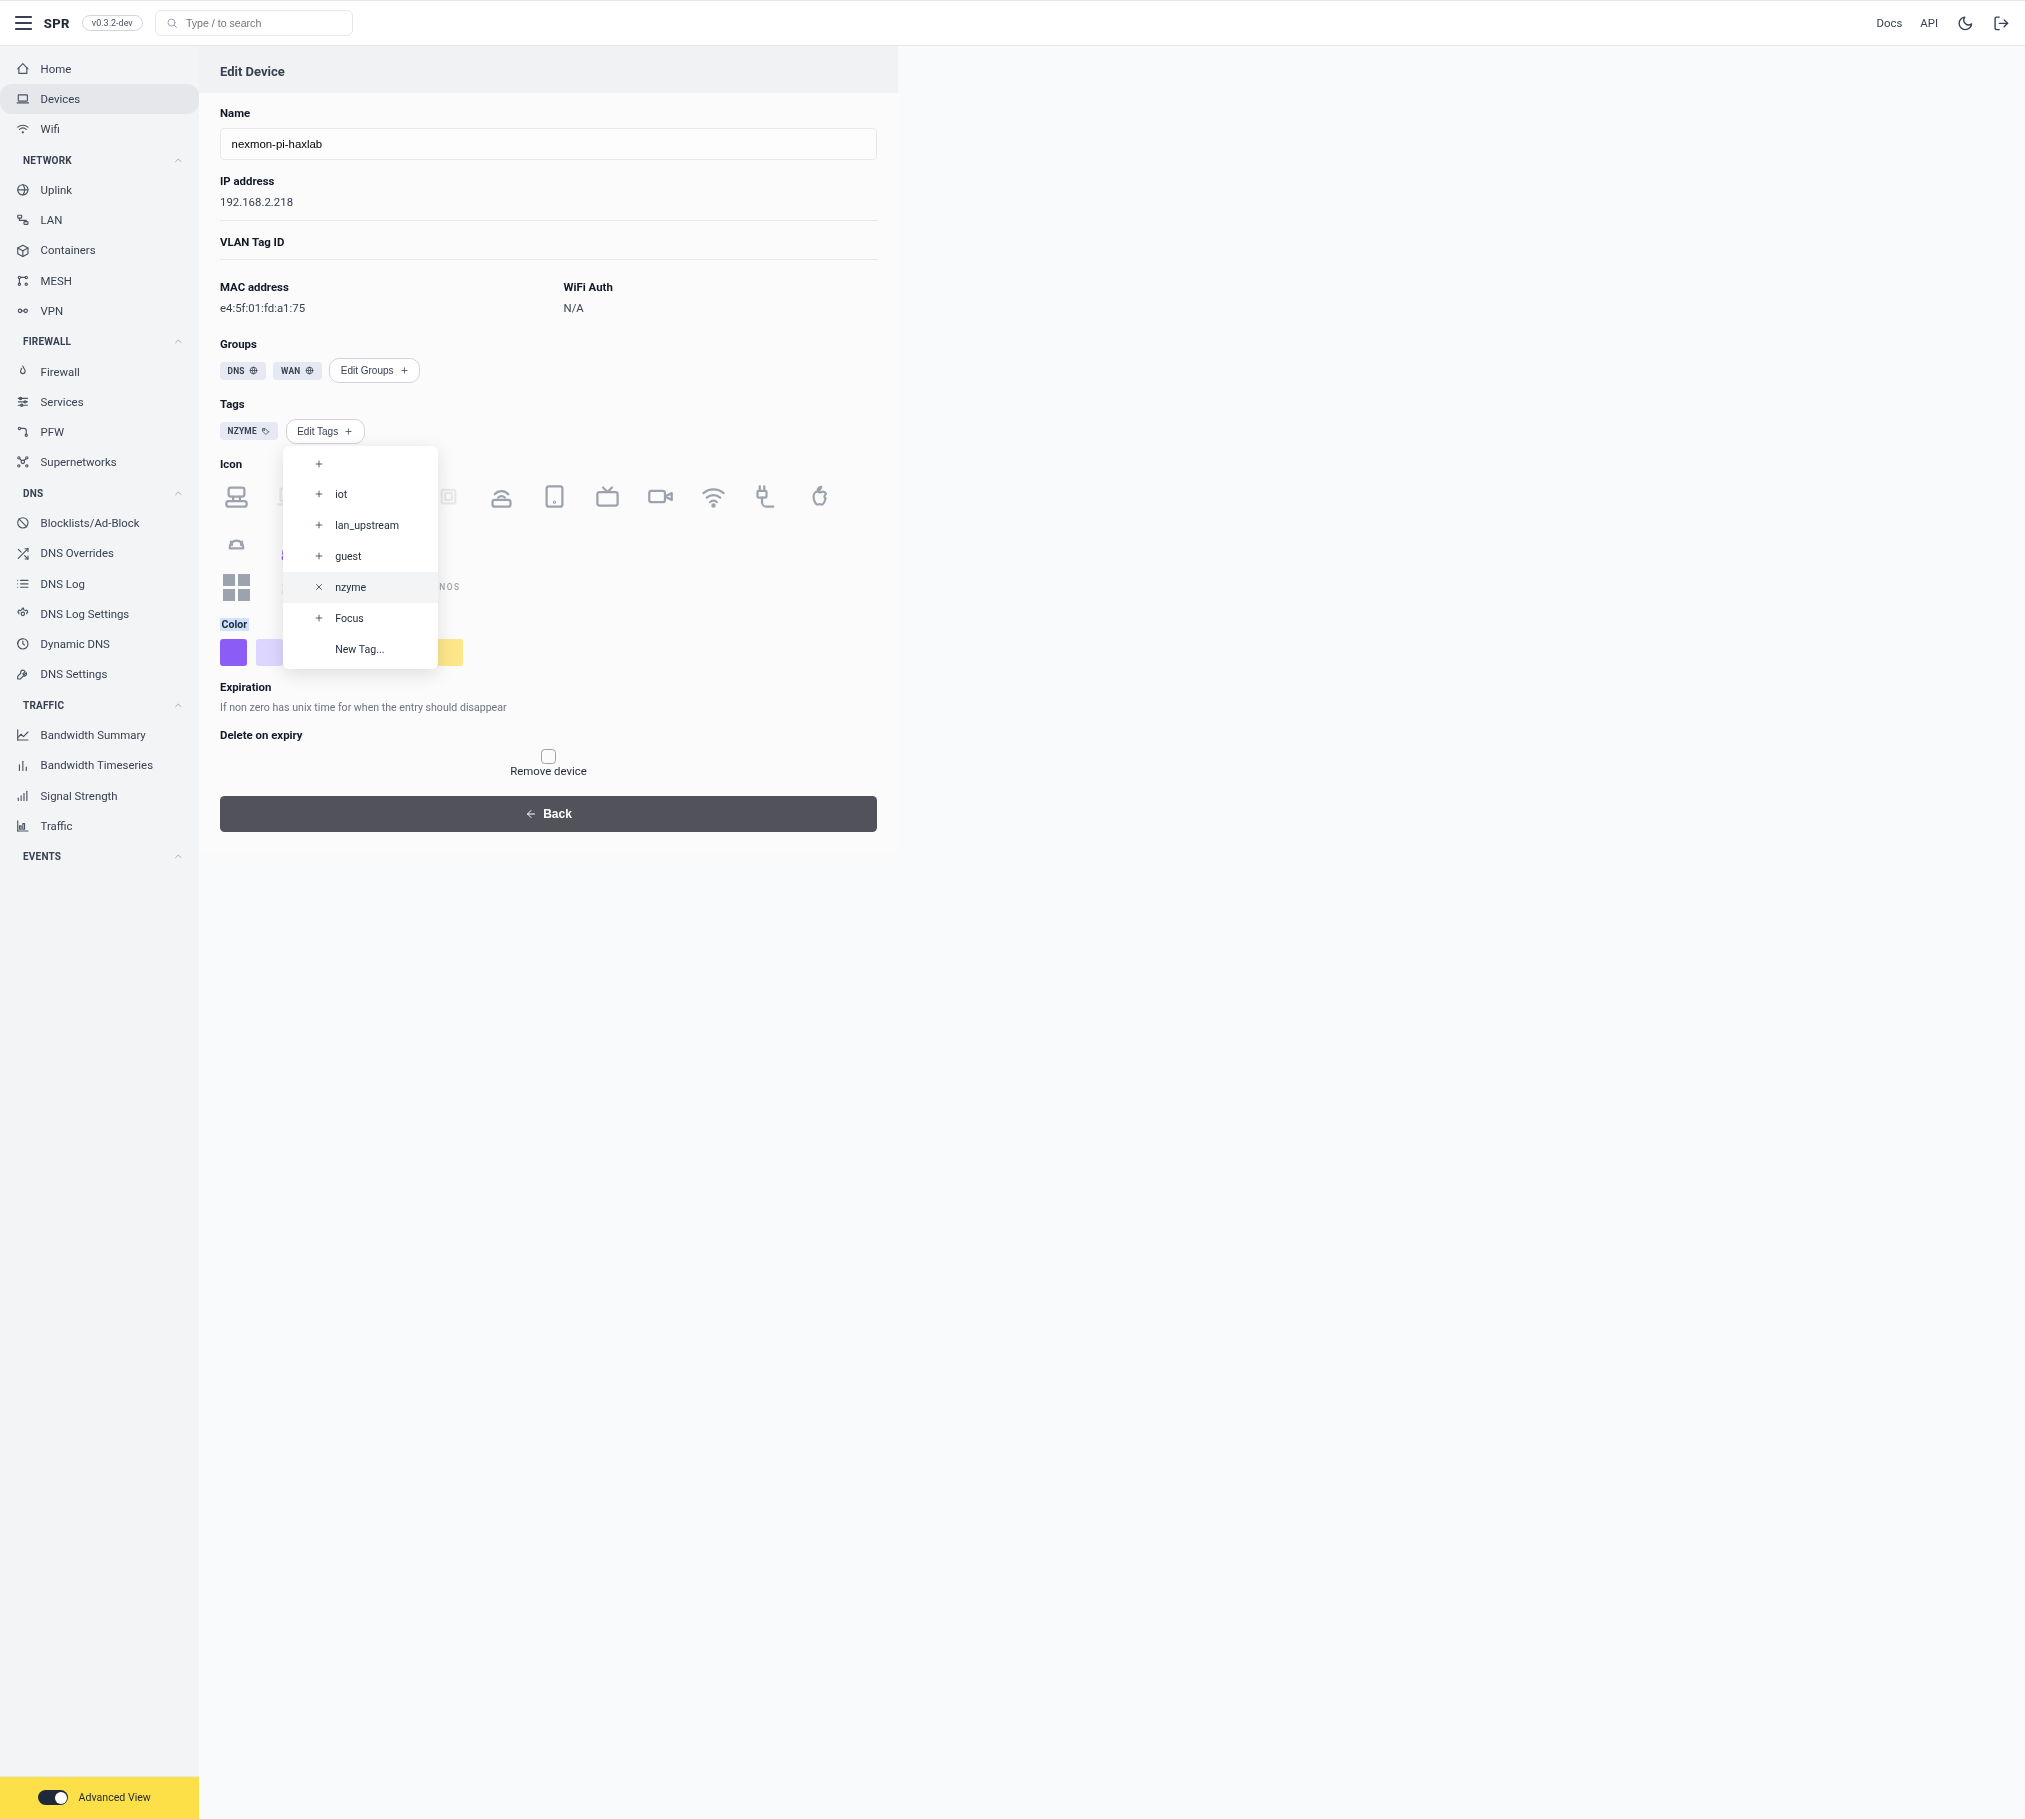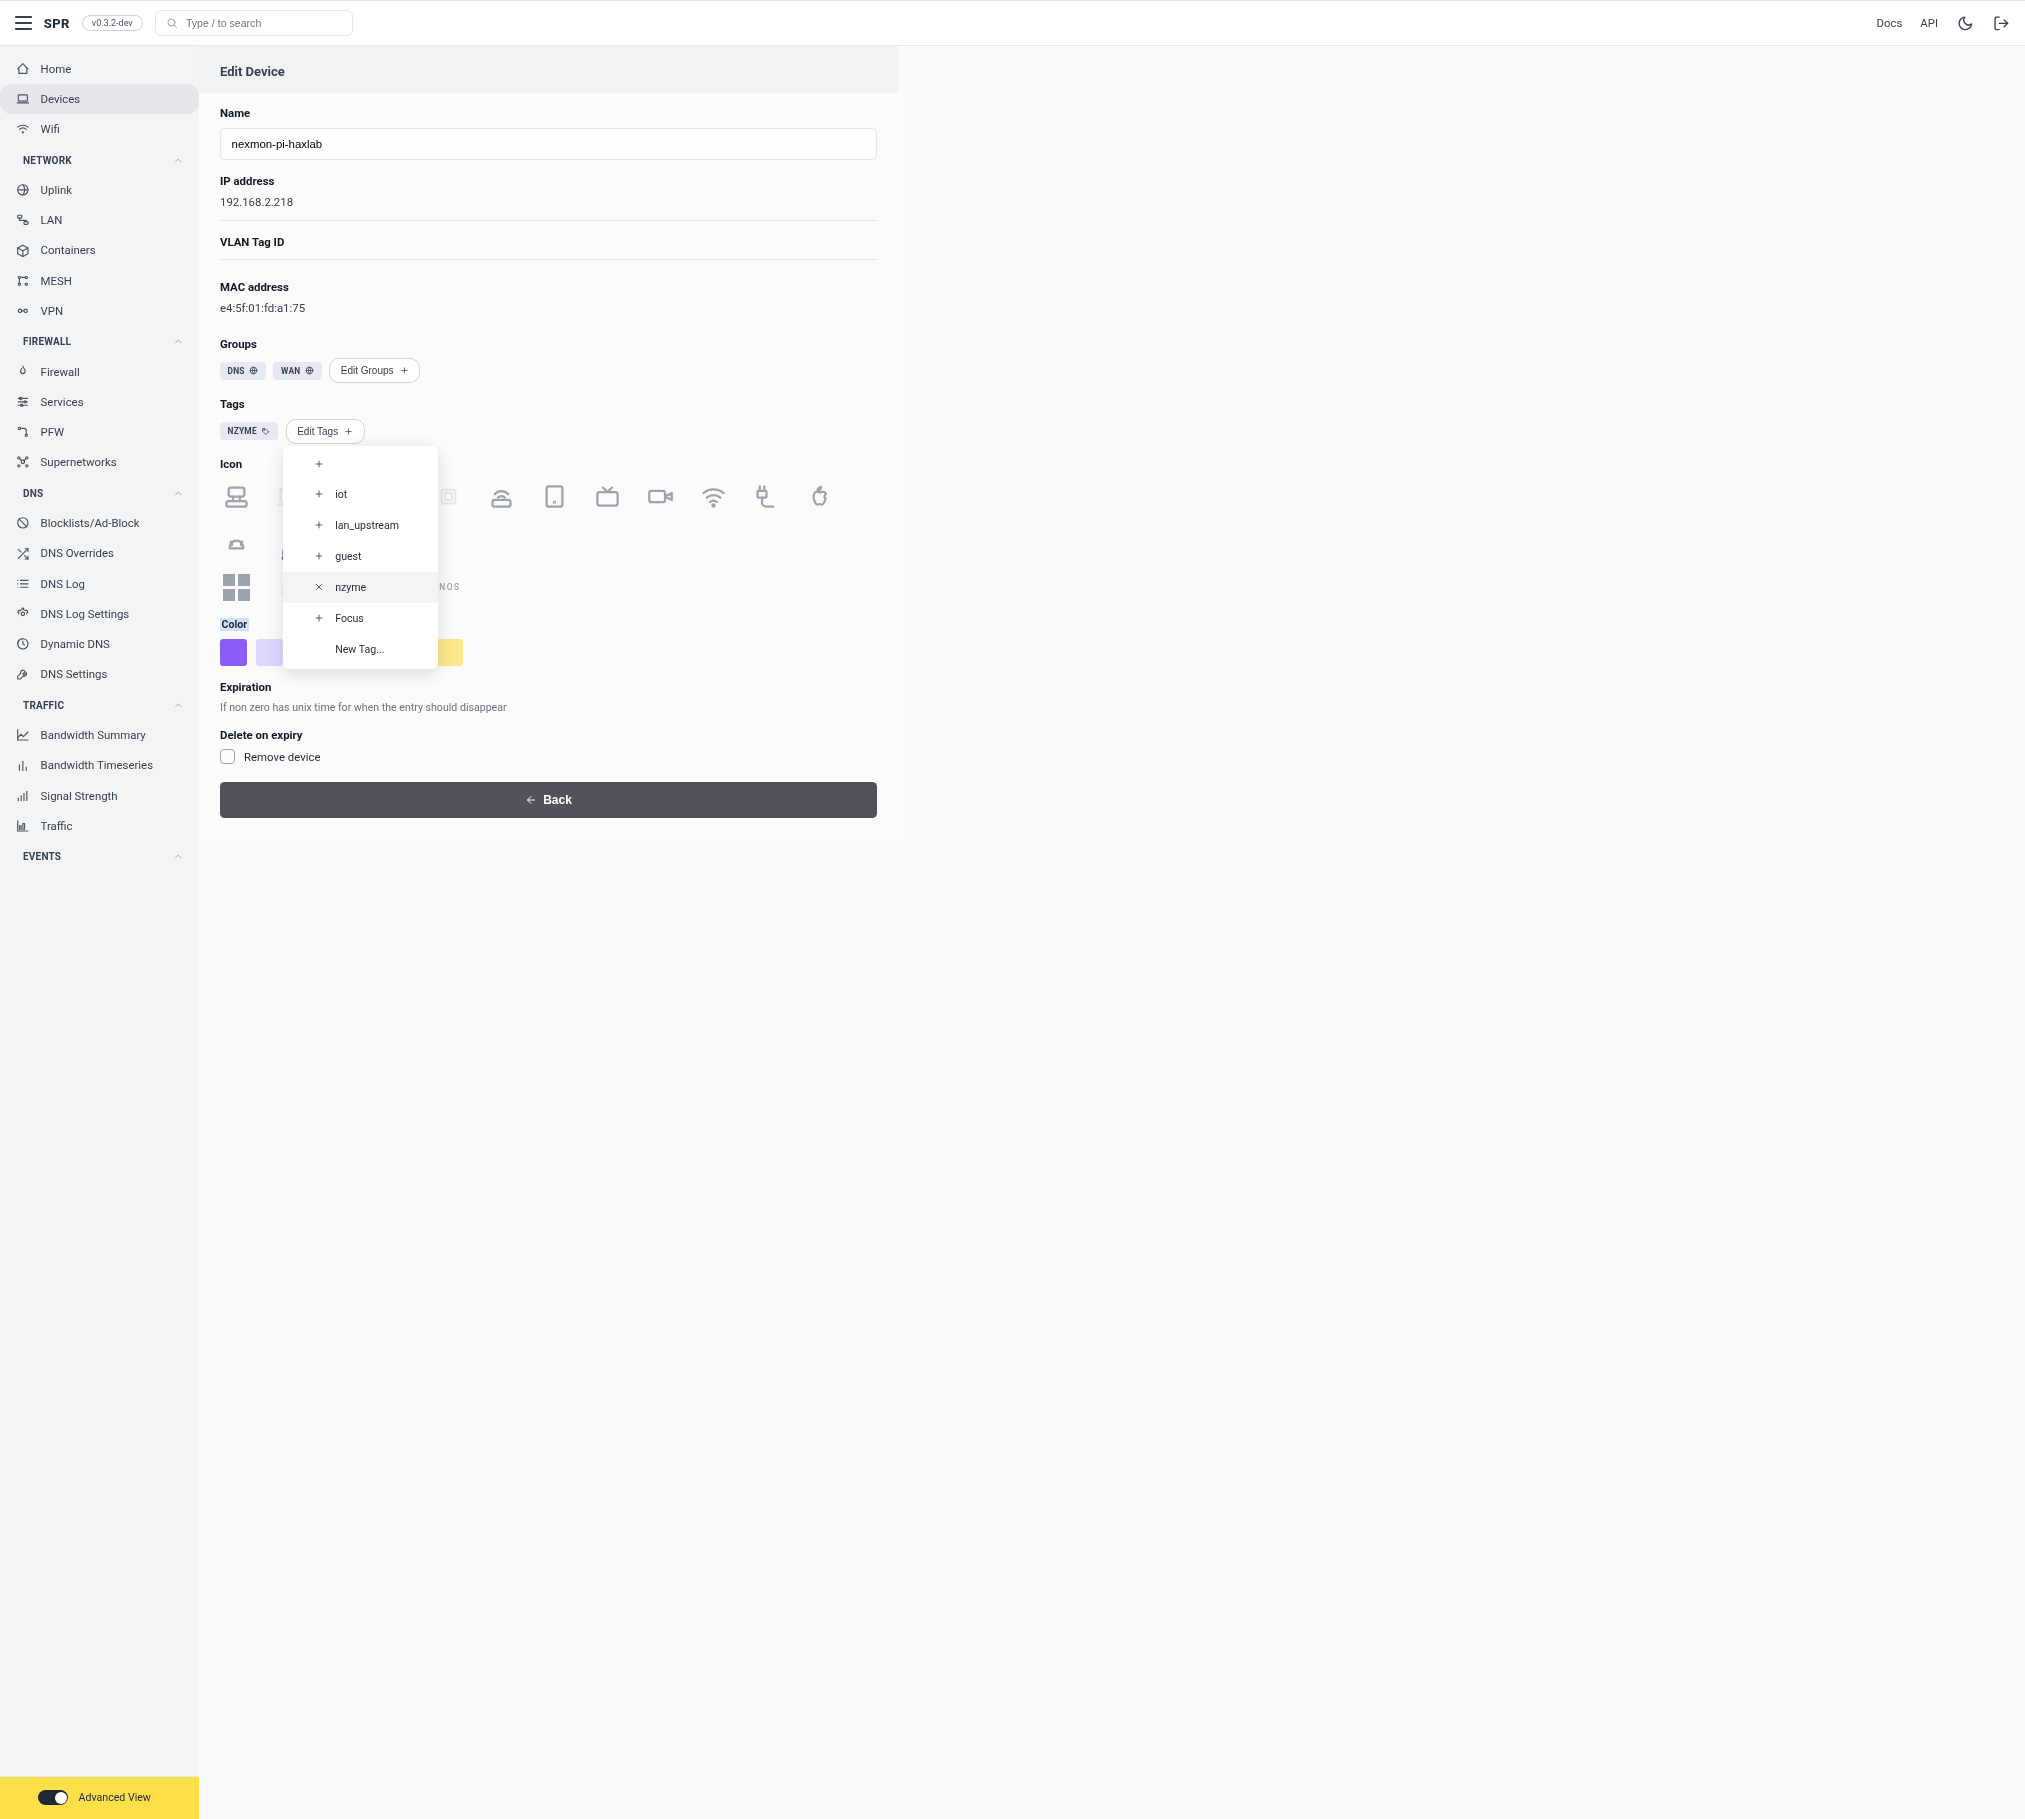--- a/index.html
+++ b/index.html
@@ -45,21 +45,21 @@
 .icons-row { display: flex; gap: 21px; align-items: center; margin-top: 9px; flex-wrap: wrap; }
 .icon-cell { width: 32px; height: 32px; display: flex; align-items: center; justify-content: center; color: #9ca3af; }
 .icon-cell.selected { color: #8b5cf6; }
 .icon-grid-sm { display: grid; grid-template-columns: 12px 12px; grid-template-rows: 12px 12px; gap: 3px; }
 .icon-grid-sm span { background: #9ca3af; }
 .colors-row { display: flex; gap: 9px; margin-top: 7.6px; }
 .color-sw { width: 27px; height: 27px; border-radius: 3px; cursor: pointer; }
 .color-label { font-weight: 700; margin-top: 15px; background: #cfe2ff; display: inline-block; padding: 0 1.5px; }
 .select-box { width: 100%; border: 0.8px solid #e5e7eb; border-radius: 4.6px; padding: 9px 10.6px; font-size: 11.4px; background: #fff; display: flex; align-items: center; justify-content: space-between; }
 .helper { color: #6b7280; font-size: 10.6px; margin-top: 6px; }
-.checkbox-row { display: flex; align-items: center; gap: 9px; margin-top: 6px; }
+.checkbox-row { display: flex; align-items: center; margin-top: 6px; flex-direction: column; }
 .checkbox { width: 15px; height: 15px; border: 1.5px solid #9ca3af; border-radius: 3.8px; }
 .back-btn { width: 100%; background: #52525b; color: #fff; border: none; border-radius: 4.6px; padding: 10.6px; font-size: 12px; font-weight: 600; cursor: pointer; margin-top: 18px; display: flex; align-items: center; justify-content: center; gap: 6px; }
 
 .dropdown { position: absolute; background: #fff; border-radius: 6px; box-shadow: 0 4.6px 18px rgba(0,0,0,0.12); width: 155px; padding: 4.6px 0; z-index: 10; }
 .dropdown-item { padding: 9px 31px; display: flex; align-items: center; gap: 10.6px; font-size: 10.6px; cursor: pointer; }
 .dropdown-item.active { background: #f3f4f6; }
 .dropdown-item .dd-icon { width: 10.6px; height: 10.6px; display: flex; align-items: center; justify-content: center; color: #374151; }
 .rel-wrap { position: relative; }
 svg { stroke: currentColor; fill: none; stroke-width: 2; stroke-linecap: round; stroke-linejoin: round; }
 </style>
@@ -387,20 +387,24 @@
 
         <div class="field-label">VLAN Tag ID</div>
         <div class="static-val"></div>
         <hr class="divider">
 
         <div class="row2">
           <div>
             <div class="field-label">MAC address</div>
             <div class="static-val">e4:5f:01:fd:a1:75</div>
           </div>
+          <div>
+            <div class="field-label">WiFi Auth</div>
+            <div class="static-val">N/A</div>
+          </div>
         </div>
 
         <div class="field-label">Groups</div>
         <div class="chips">
           <div class="chip">
             <span>DNS</span>
             <svg viewBox="0 0 24 24">
                 <circle cx="12" cy="12" r="9"></circle>
                 <line x1="3" y1="12" x2="21" y2="12"></line>
                 <path d="M12 3a14 14 0 010 18M12 3a14 14 0 000 18"></path>

